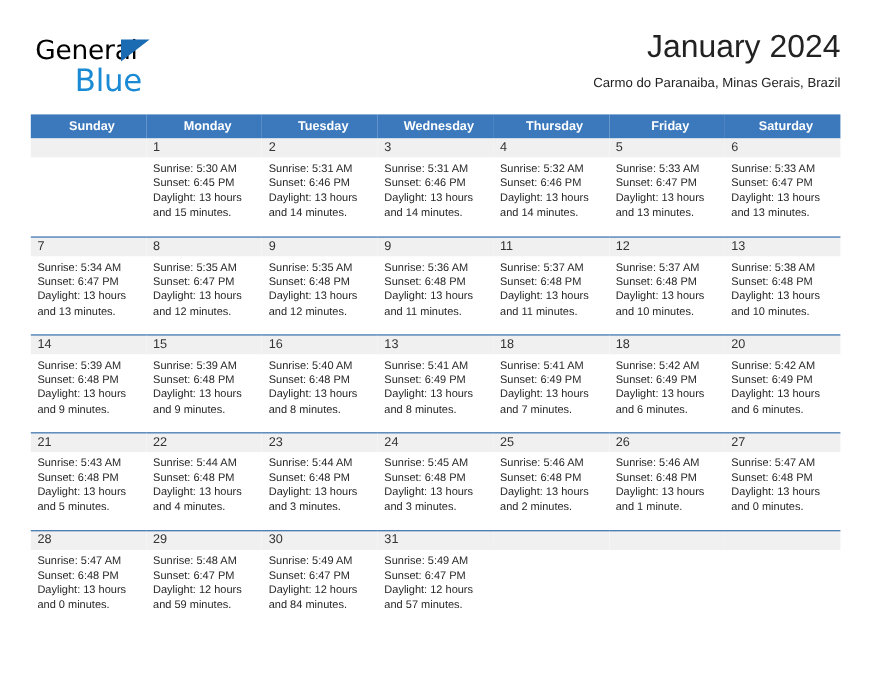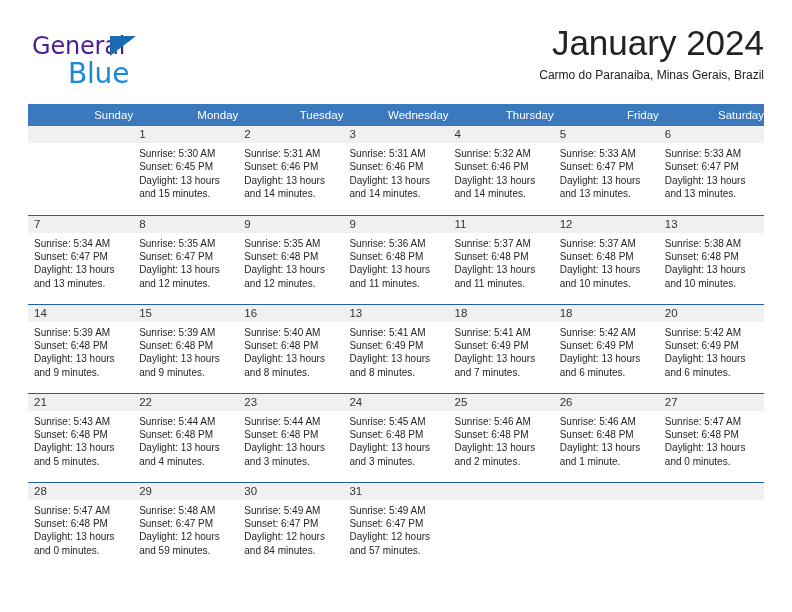--- a/index.html
+++ b/index.html
@@ -27,21 +27,21 @@
   .logo {
     position: absolute;
     left: 4px; top: 8px;
     width: 220px; height: 58px;
   }
   .logo-general {
     position: absolute;
     left: 0; top: 0;
     font-size: 24px;
     letter-spacing: -0.2px;
-    color: #4c1d95;
+    color: #000000;
     font-family: "DejaVu Sans", sans-serif;
   }
   .logo-tri {
     position: absolute;
     left: 78px; top: 4px;
     width: 0; height: 0;
     border-left: 26px solid #1b6bb3;
     border-bottom: 20px solid transparent;
   }
   .logo-blue {
@@ -51,21 +51,21 @@
     letter-spacing: -0.2px;
     color: #1a8ad4;
     font-family: "DejaVu Sans", sans-serif;
   }
   .title-wrap {
     position: absolute;
     right: 0; top: 0;
     text-align: right;
   }
   .cal-title {
-    font-size: 35px;
+    font-size: 29px;
     font-weight: normal;
     color: #222222;
     line-height: 38px;
     white-space: nowrap;
   }
   .cal-subtitle {
     margin-top: 4px;
     font-size: 12px;
     color: #222222;
     line-height: 18px;
@@ -77,22 +77,22 @@
     position: absolute;
     left: 28px; top: 104px;
     width: 736px;
     border-collapse: collapse;
     table-layout: fixed;
   }
   .cal th {
     background: #3b78bc;
     color: #ffffff;
     font-size: 11.5px;
-    font-weight: normal;
-    text-align: right;
+    font-weight: bold;
+    text-align: center;
     padding: 5px 0 5px 6px;
     height: 21px;
     border: none;
   }
   .cal td {
     width: 105.14px;
     height: 89px;
     vertical-align: top;
     padding: 0;
     border: none;

